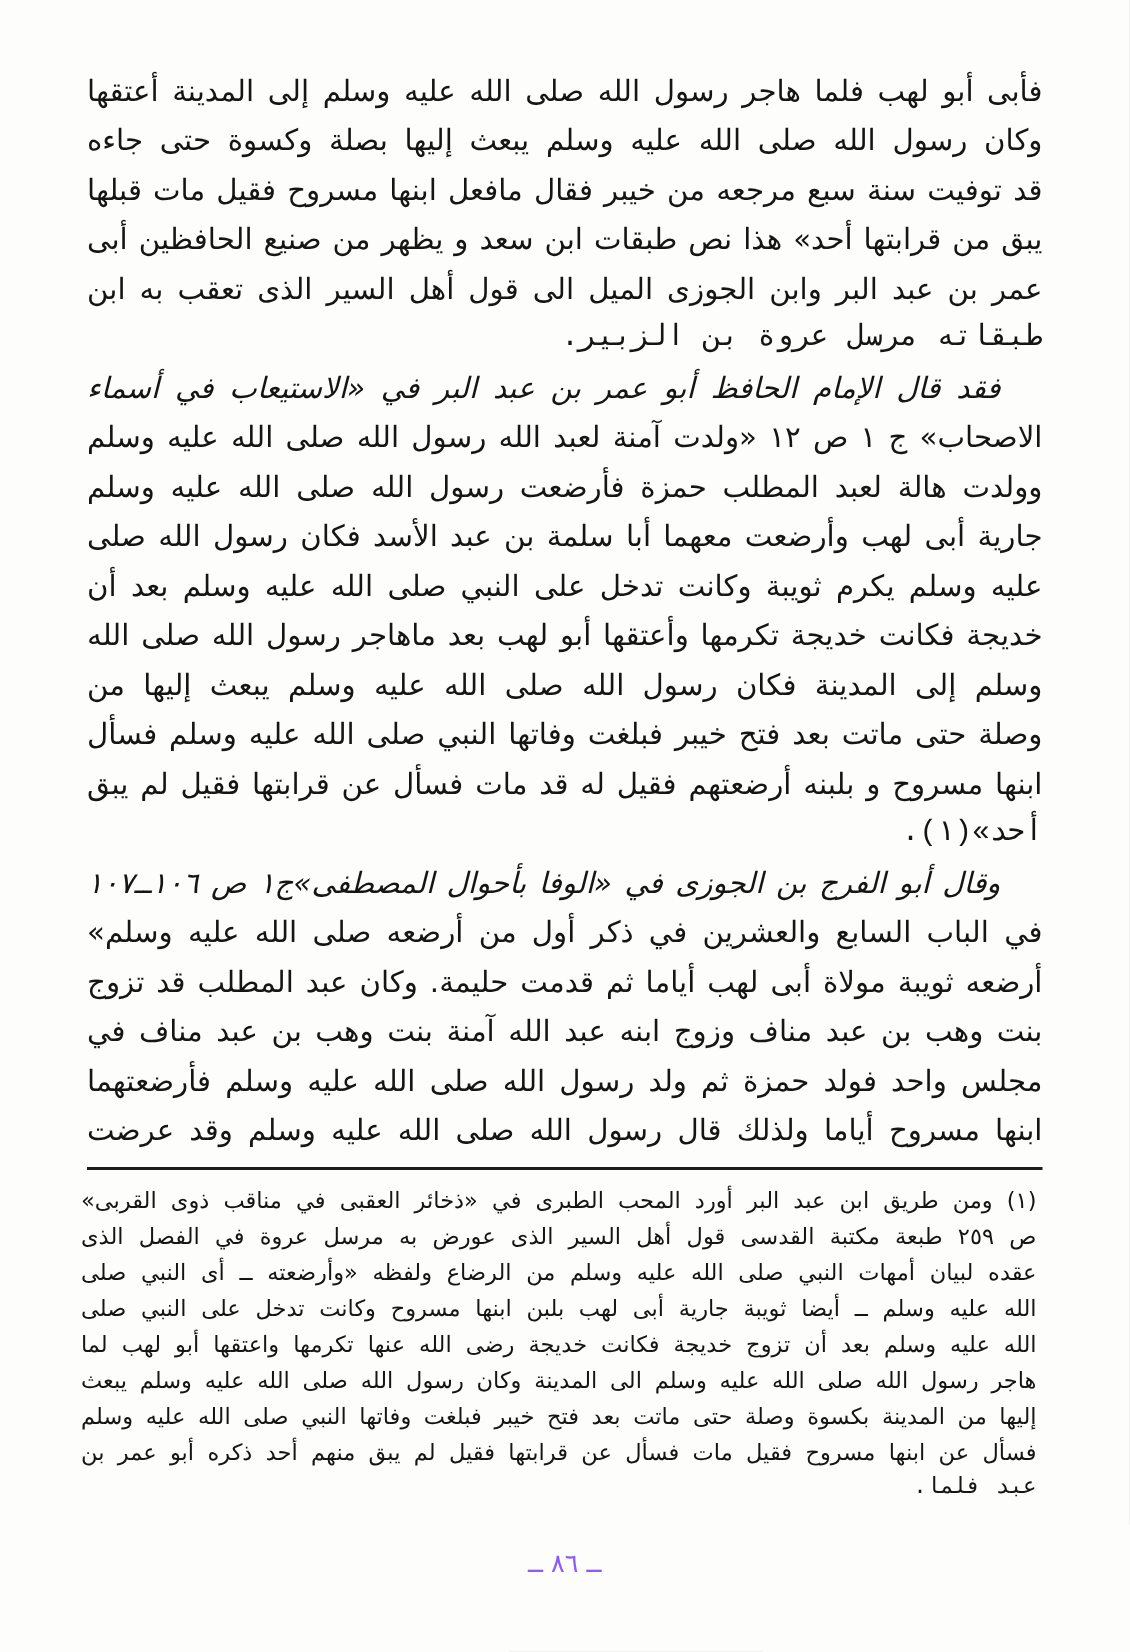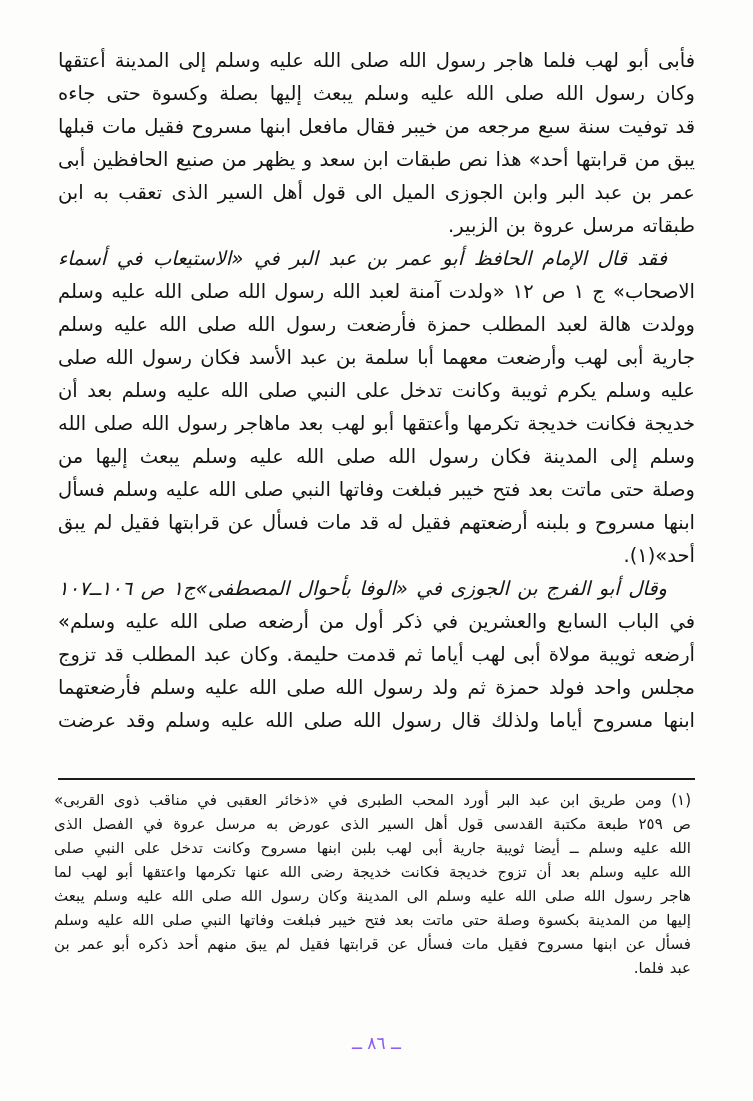--- a/index.html
+++ b/index.html
@@ -23,20 +23,21 @@
     font-size:19.5px;
     line-height:33px;
     height:33px;
     overflow:hidden;
     text-align:justify;
     text-align-last:justify;
     word-spacing:1px;
   }
   .line-end {
     text-align-last:right;
+    font-family:Liberation Mono, monospace;
   }
   .line-indent {
     padding-right:28px;
     font-style:italic;
   }
   .footnote-rule {
     position:absolute;
     top:778px; right:58px;
     width:637px; height:2px;
     background:#1c1c1c;
@@ -83,30 +84,32 @@
         <div class="line">خديجة فكانت خديجة تكرمها وأعتقها أبو لهب بعد ماهاجر رسول الله صلى الله عليه</div>
         <div class="line">وسلم إلى المدينة فكان رسول الله صلى الله عليه وسلم يبعث إليها من المدينة بكسوة</div>
         <div class="line">وصلة حتى ماتت بعد فتح خيبر فبلغت وفاتها النبي صلى الله عليه وسلم فسأل عن</div>
         <div class="line">ابنها مسروح و بلبنه أرضعتهم فقيل له قد مات فسأل عن قرابتها فقيل لم يبق منهم</div>
         <div class="line line-end">أحد»(١).</div>
       </div>
       <div class="para">
         <div class="line line-indent">وقال أبو الفرج بن الجوزى في «الوفا بأحوال المصطفى»ج١ ص ١٠٦ــ١٠٧</div>
         <div class="line">في الباب السابع والعشرين في ذكر أول من أرضعه صلى الله عليه وسلم» أول من</div>
         <div class="line">أرضعه ثويبة مولاة أبى لهب أياما ثم قدمت حليمة. وكان عبد المطلب قد تزوج هالة</div>
+        <div class="line">بنت وهب بن عبد مناف وزوج ابنه عبد الله آمنة بنت وهب بن عبد مناف في</div>
         <div class="line">مجلس واحد فولد حمزة ثم ولد رسول الله صلى الله عليه وسلم فأرضعتهما ثويبة بلبن</div>
         <div class="line">ابنها مسروح أياما ولذلك قال رسول الله صلى الله عليه وسلم وقد عرضت عليه ابنة</div>
       </div>
     </div>
 
   <div class="footnote-rule"></div>
 
   <div class="footnote">
       <div class="line">(١) ومن طريق ابن عبد البر أورد المحب الطبرى في «ذخائر العقبى في مناقب ذوى القربى»</div>
       <div class="line">ص ٢٥٩ طبعة مكتبة القدسى قول أهل السير الذى عورض به مرسل عروة في الفصل الذى</div>
+      <div class="line">عقده لبيان أمهات النبي صلى الله عليه وسلم من الرضاع ولفظه «وأرضعته ــ أى النبي صلى</div>
       <div class="line">الله عليه وسلم ــ أيضا ثويبة جارية أبى لهب بلبن ابنها مسروح وكانت تدخل على النبي صلى</div>
       <div class="line">الله عليه وسلم بعد أن تزوج خديجة فكانت خديجة رضى الله عنها تكرمها واعتقها أبو لهب لما</div>
       <div class="line">هاجر رسول الله صلى الله عليه وسلم الى المدينة وكان رسول الله صلى الله عليه وسلم يبعث</div>
       <div class="line">إليها من المدينة بكسوة وصلة حتى ماتت بعد فتح خيبر فبلغت وفاتها النبي صلى الله عليه وسلم</div>
       <div class="line">فسأل عن ابنها مسروح فقيل مات فسأل عن قرابتها فقيل لم يبق منهم أحد ذكره أبو عمر بن</div>
       <div class="line line-end">عبد فلما.</div>
     </div>
 
   <div class="page-number">ــ ٨٦ ــ</div>
 </div>

